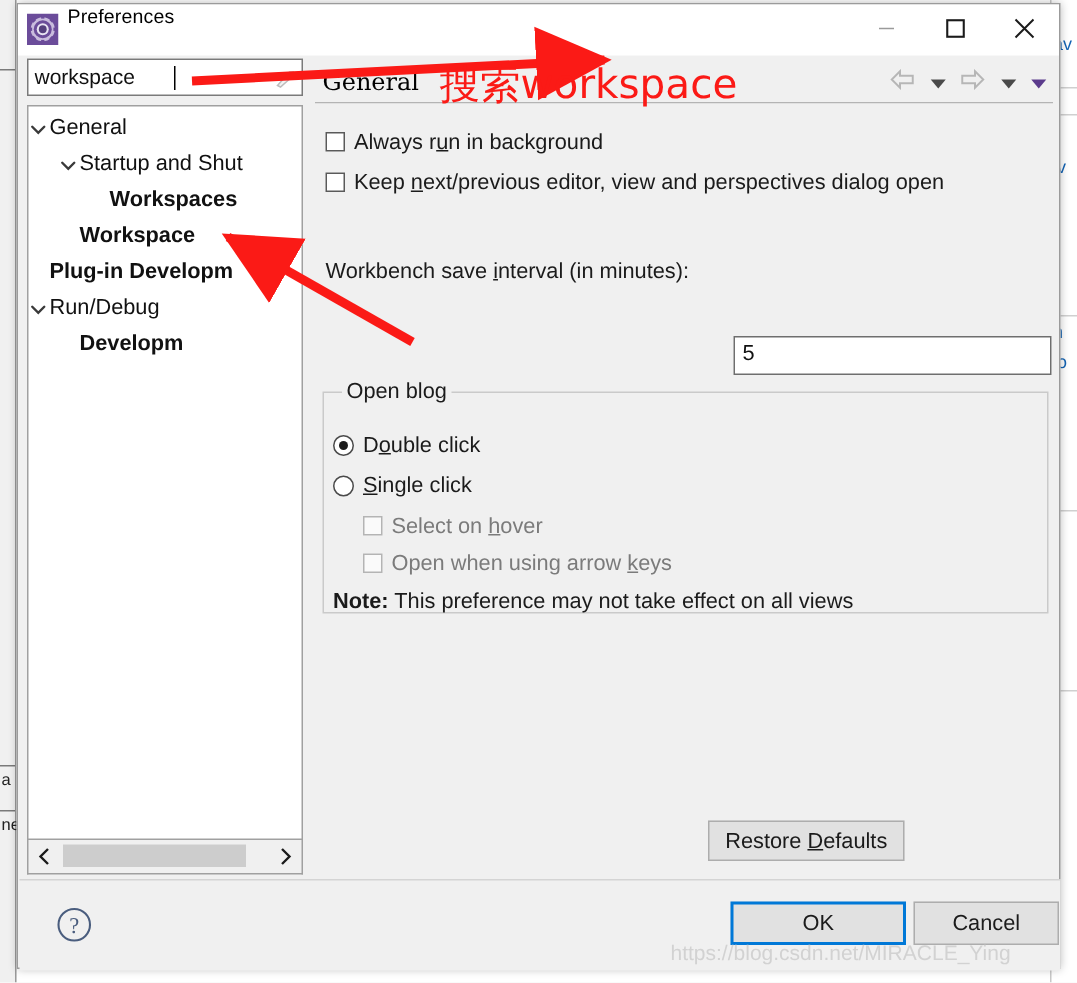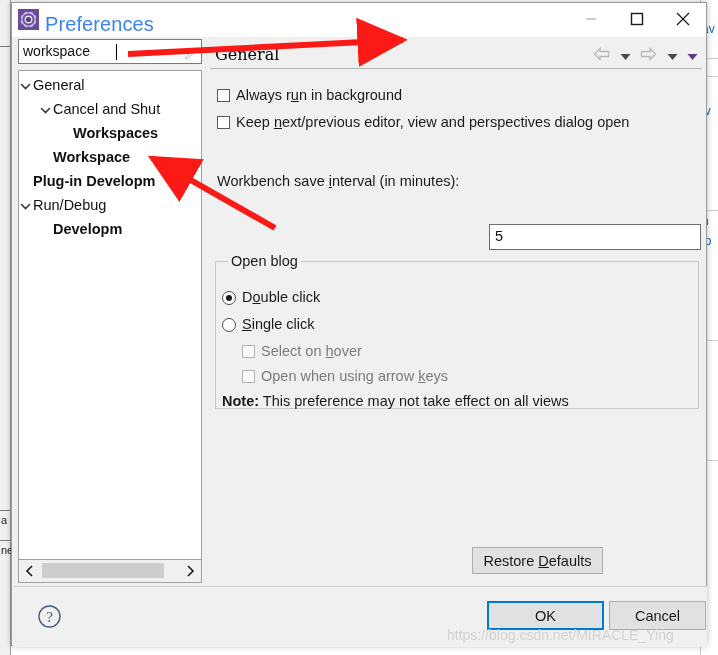--- a/index.html
+++ b/index.html
@@ -20,21 +20,21 @@
 
   
   #dialog{
     position:absolute;left:11px;top:2px;width:696px;height:644px;
     background:#f0f0f0;border:1px solid #9b9b9b;box-sizing:border-box;
     box-shadow:0 0 6px rgba(0,0,0,.28);
   }
   
   #titlebar{position:absolute;left:0;top:0;right:0;height:34px;background:#ffffff;}
   .title-icon{position:absolute;left:6px;top:6px;width:21px;height:21px;}
-  .title-text{position:absolute;left:33px;top:10px;font-size:20px;color:#3b82f6;letter-spacing:.1px;}
+  .title-text{position:absolute;left:33px;top:0;font-size:13px;color:#000000;letter-spacing:.1px;}
   .wbtn{position:absolute;top:0;width:46px;height:32px;cursor:default;}
   .wbtn svg{position:absolute;left:50%;top:50%;transform:translate(-50%,-50%);}
   #btn-min{right:92px;}#btn-max{right:46px;}#btn-close{right:0px;}
 
   
   #leftcol{position:absolute;left:6px;top:36px;width:186px;height:546px;}
   #search-wrap{position:absolute;left:0;top:0;width:184px;height:25px;background:#fff;border:1px solid #7a7a7a;box-sizing:border-box;}
   #search-input{position:absolute;left:4px;top:3px;width:150px;border:0;outline:0;background:transparent;
     font-family:"Liberation Sans",sans-serif;font-size:14px;color:#111;padding:0;}
   #search-caret{position:absolute;left:97px;top:4px;width:1px;height:16px;background:#000;}
@@ -178,21 +178,21 @@
     <div class="tnode" style="top: 4px;">
           <span class="tw" style="left:0px"><svg width="13" height="13" viewBox="0 0 13 13">
               <path d="M2.5 4.5 L6.5 8.5 L10.5 4.5" stroke="#3a3a3a" stroke-width="1.6" fill="none" stroke-linecap="round"></path>
             </svg></span>
           <span class="tl" style="left:14px">General</span>
         </div>
         <div class="tnode" style="top: 28px;">
           <span class="tw" style="left:20px"><svg width="13" height="13" viewBox="0 0 13 13">
               <path d="M2.5 4.5 L6.5 8.5 L10.5 4.5" stroke="#3a3a3a" stroke-width="1.6" fill="none" stroke-linecap="round"></path>
             </svg></span>
-          <span class="tl" style="left:34px">Cancel and Shut</span>
+          <span class="tl" style="left:34px">Startup and Shut</span>
         </div>
         <div class="tnode bold" style="top: 52px;">
           <span class="tl" style="left:54px">Workspaces</span>
         </div>
         <div class="tnode bold" style="top: 76px;">
           <span class="tl" style="left:34px">Workspace</span>
         </div>
         <div class="tnode bold" style="top: 100px;">
           <span class="tl" style="left:14px">Plug-in Developm</span>
         </div>
@@ -320,15 +320,16 @@
     <defs>
       <marker id="ah" markerWidth="9" markerHeight="9" refX="7.6" refY="4.5" orient="auto">
         <path d="M0,0.4 L0,8.6 L8.4,4.5 Z" fill="#fb1a16"></path>
       </marker>
     </defs>
 
     <path d="M403,40 L128,54" stroke="#fb1a16" stroke-width="6" fill="none" marker-end="url(#ah)" transform="rotate(180 265.5 47)"></path>
 
     <path d="M275,228 L152,158" stroke="#fb1a16" stroke-width="6" fill="none" marker-end="url(#ah)"></path>
   </svg>
+  <div id="cn-note">搜索workspace</div>
 </div>
 
 <div id="watermark">https://blog.csdn.net/MIRACLE_Ying</div>
 
 </body></html>

